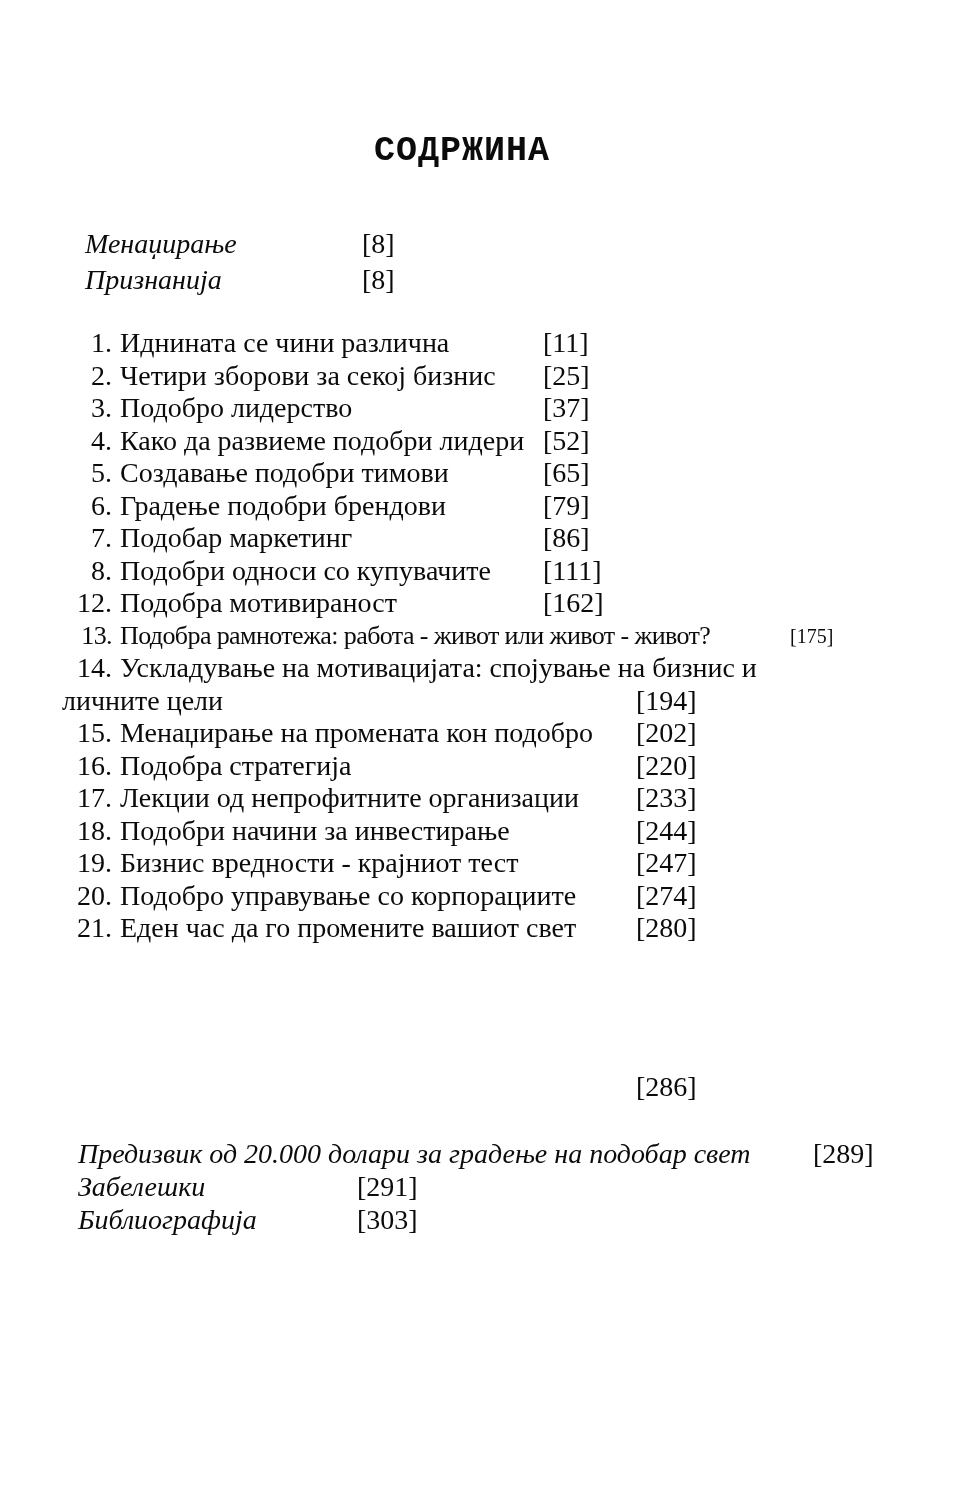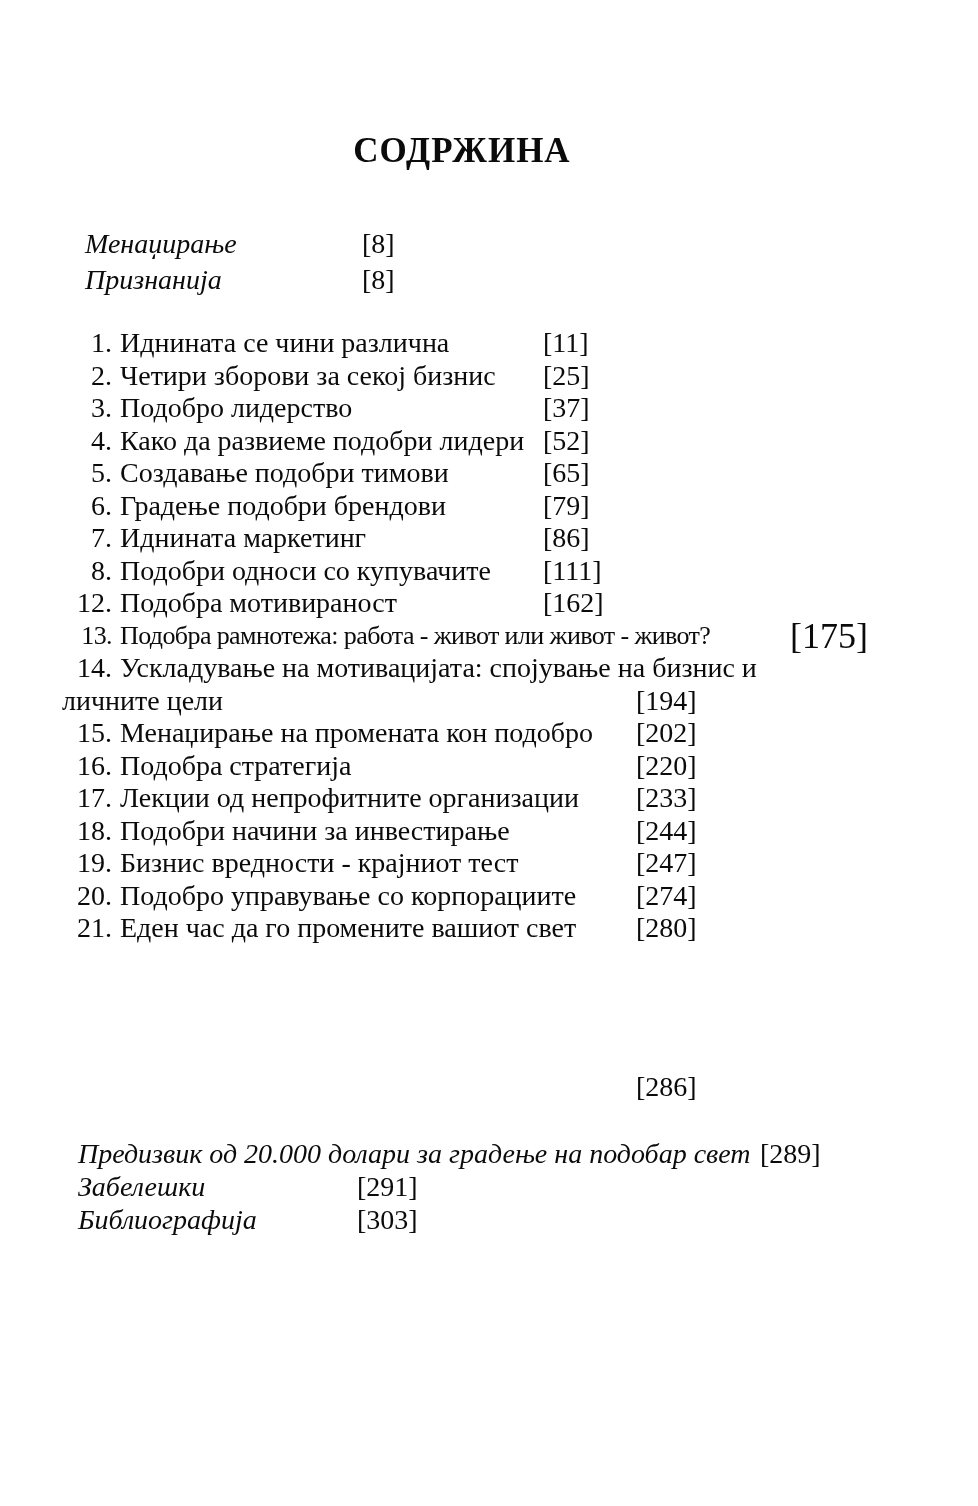--- a/index.html
+++ b/index.html
@@ -5,55 +5,55 @@
   html,body{margin:0;padding:0;background:#e8e8e8;}
   .page{
     position:relative;width:978px;height:1506px;margin:0 auto;
     background:#ffffff;color:#0b0b0b;
     font-family:"Liberation Serif", serif;
     overflow:hidden;
   }
   
   .doc-title{
     position:absolute;top:131px;left:0;width:978px;text-align:center;
-    font-family:Liberation Serif, serif;font-weight:700;
+    font-family:Liberation Mono, monospace;font-weight:700;
     font-size:35px;letter-spacing:1px;
   }
   .doc-title .shift{position:relative;left:-27px;}
 
   
   .front{position:absolute;top:226px;left:62px;width:880px;font-size:28px;font-style:italic;}
   .fm-row{position:relative;height:36px;line-height:36px;white-space:nowrap;}
   .fm-label{margin-left:23px;}
   .fm-page{position:absolute;left:300px;top:0;font-style:normal;}
 
   
   .chapters{position:absolute;top:327px;left:62px;width:906px;font-size:28px;}
   .ch-row{position:relative;height:32.5px;line-height:32.5px;white-space:nowrap;}
   .num{display:inline-block;width:50px;text-align:right;}
   .ct{margin-left:8px;}
   .pg{position:absolute;top:0;}
   .pgA{left:481px;}
   .pgB{left:574px;}
   .pg13{left:728px;}
   .cond{font-size:26px;letter-spacing:-0.6px;}
-  .cond .pg{letter-spacing:0;font-size:36px;}
+  .cond .pg{letter-spacing:0;font-size:20px;}
   .cont{}
 
   
   .appendix{position:absolute;top:1071px;left:62px;width:906px;font-size:28px;}
   .ap-row{position:relative;height:32.5px;line-height:32.5px;white-space:nowrap;}
   .ap-label{margin-left:16px;}
 
   
   .back{position:absolute;top:1137px;left:62px;width:910px;font-size:28px;font-style:italic;}
   .bm-row{position:relative;height:33px;line-height:33px;white-space:nowrap;}
   .bm-label{margin-left:16px;}
   .bm-page{position:absolute;top:0;font-style:normal;}
-  .bmp0{left:698px;}
+  .bmp0{left:751px;}
   .bmp1{left:295px;}
   .bmp2{left:295px;}
 </style>
 </head>
 <body>
 
 <div class="page">
 
   <div class="doc-title">
     <span class="shift">СОДРЖИНА</span>
@@ -89,21 +89,21 @@
     </div>
     <div class="ch-row">
       <span class="num">5.</span><span class="ct">Создавање подобри тимови</span>
       <span class="pg pgA">[65]</span>
     </div>
     <div class="ch-row">
       <span class="num">6.</span><span class="ct">Градење подобри брендови</span>
       <span class="pg pgA">[79]</span>
     </div>
     <div class="ch-row">
-      <span class="num">7.</span><span class="ct">Иднината маркетинг</span>
+      <span class="num">7.</span><span class="ct">Подобар маркетинг</span>
       <span class="pg pgA">[86]</span>
     </div>
     <div class="ch-row">
       <span class="num">8.</span><span class="ct">Подобри односи со купувачите</span>
       <span class="pg pgA">[111]</span>
     </div>
     <div class="ch-row">
       <span class="num">12.</span><span class="ct">Подобра мотивираност</span>
       <span class="pg pgA">[162]</span>
     </div>

